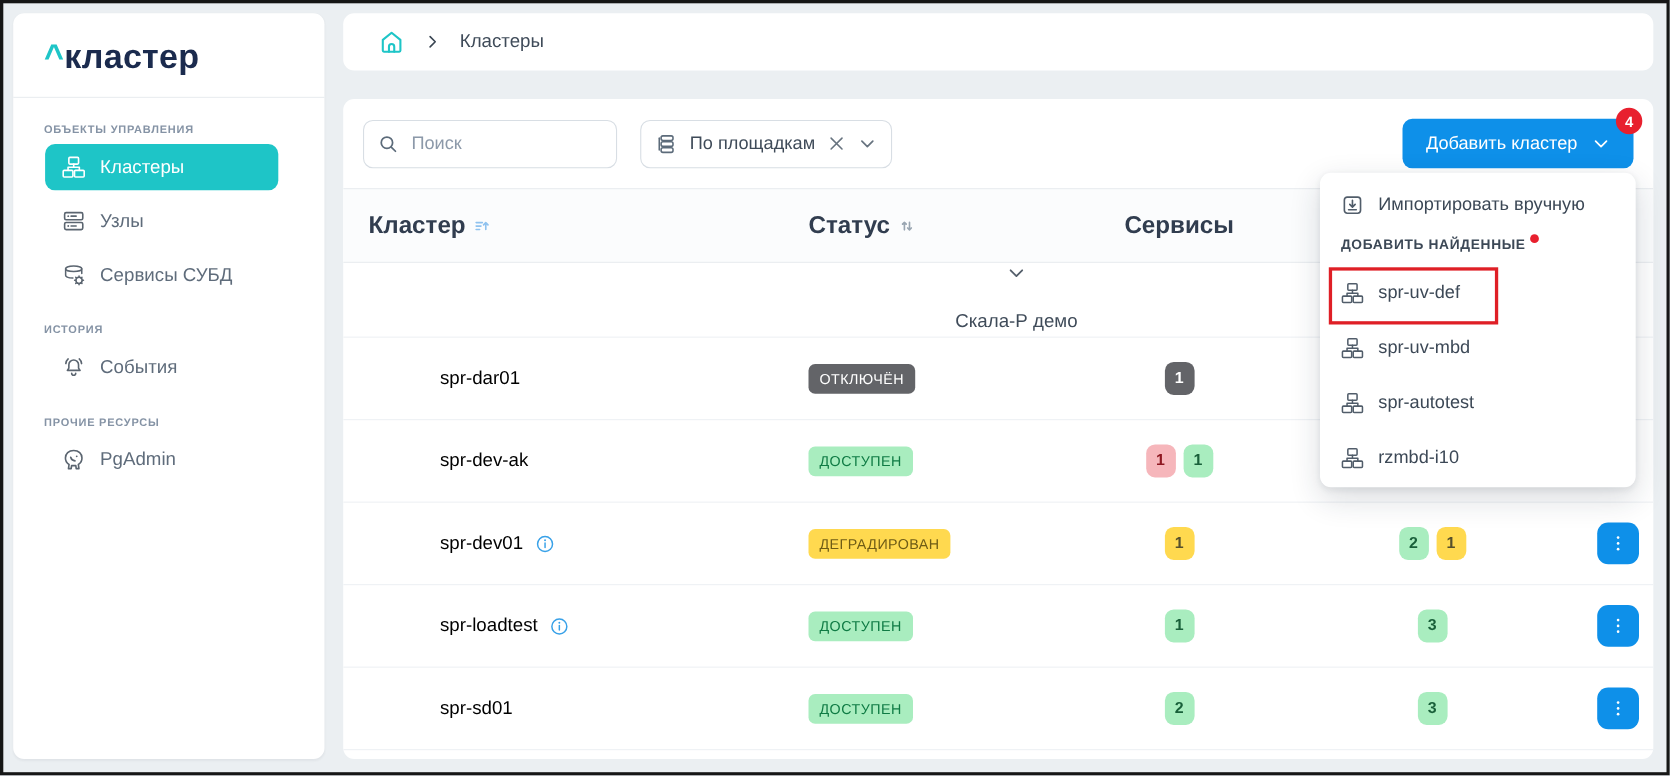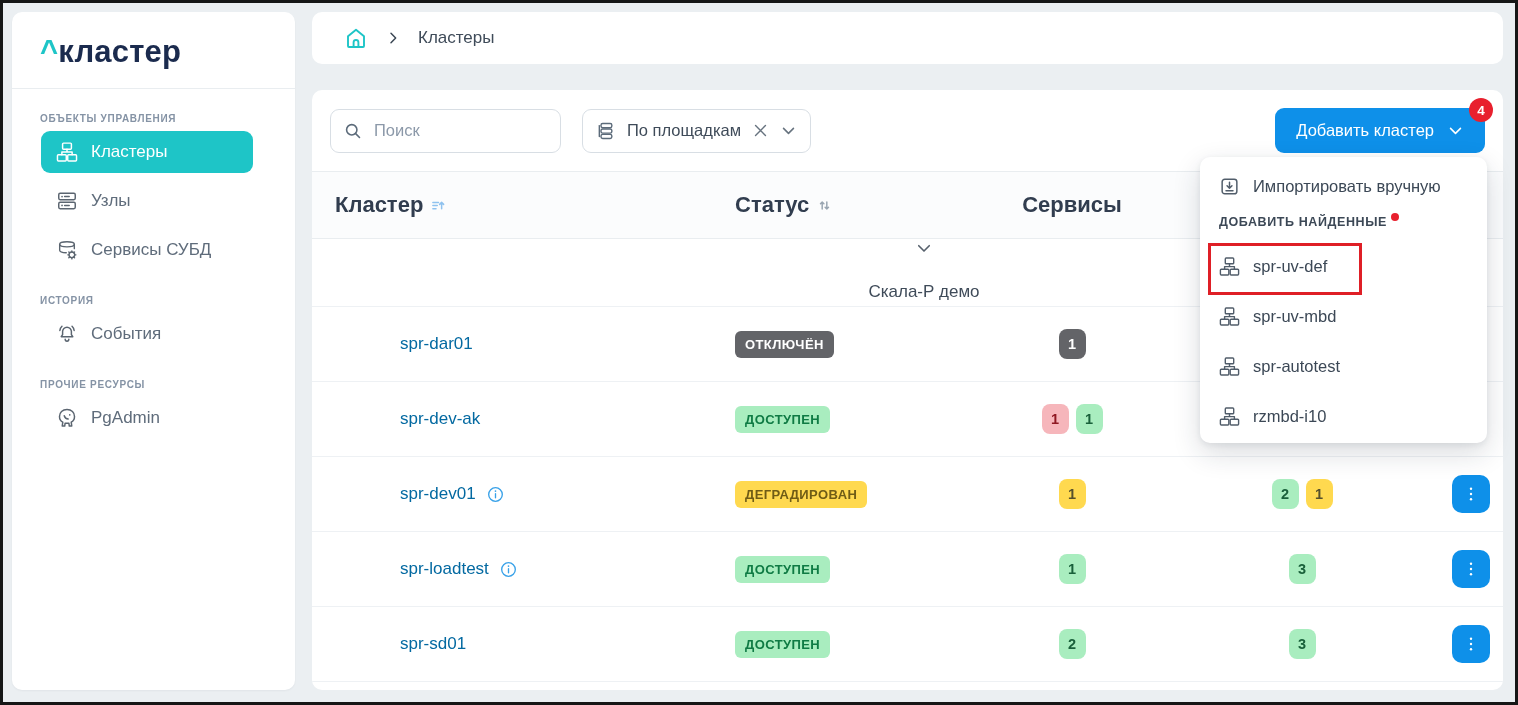--- a/index.html
+++ b/index.html
@@ -67,23 +67,23 @@
   .sort-asc{color:#8fc2ef;}
   .sort-updown{color:#9aa6b2;}
 
   .group-row{height:68px;display:flex;align-items:center;gap:25px;padding-left:33px;border-bottom:1px solid #eef1f4;
              font-size:17px;color:#3f4b59;flex-direction:column;}
   .group-chev{color:#56606c;width:18px;height:18px;cursor:pointer;display:inline-flex;}
   .group-chev svg{width:100%;height:100%;}
 
   .trow{height:75px;border-bottom:1px solid #eef1f4;}
   .name-cell{padding-left:88px;display:flex;align-items:center;gap:10px;}
-  .row-link{color:#0369a1;font-size:17px;text-decoration:none;cursor:pointer;}
+  .row-link{color:#000000;font-size:17px;text-decoration:none;cursor:pointer;}
   .info-icn{color:#38a1e8;width:19px;height:19px;cursor:pointer;}
-  .status{display:inline-block;font-size:13px;font-weight:bold;letter-spacing:.4px;padding:6px 10px;border-radius:6px;}
+  .status{display:inline-block;font-size:13px;font-weight:normal;letter-spacing:.4px;padding:6px 10px;border-radius:6px;}
   .status-cell{padding-left:33px;}
   .status.ok{background:#a9edbf;color:#0f7b44;}
   .status.degraded{background:#ffd94f;color:#6f5c16;}
   .status.disabled{background:#636468;color:#fff;}
   .services-cell,.nodes-cell{display:flex;justify-content:center;gap:7px;}
   .cbadge{min-width:27px;height:30px;padding:0 6px;border-radius:8px;font-size:14.5px;font-weight:bold;
           display:inline-flex;align-items:center;justify-content:center;}
   .cbadge.dark{background:#636468;color:#fff;}
   .cbadge.red{background:#f6b6bb;color:#8f1822;}
   .cbadge.green{background:#a9edbf;color:#19603a;}

